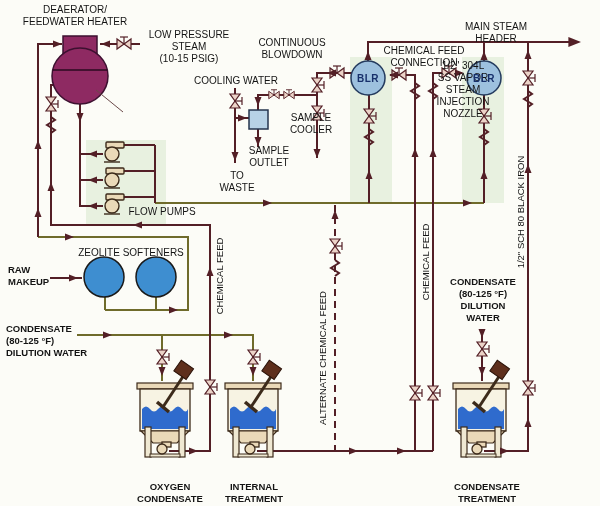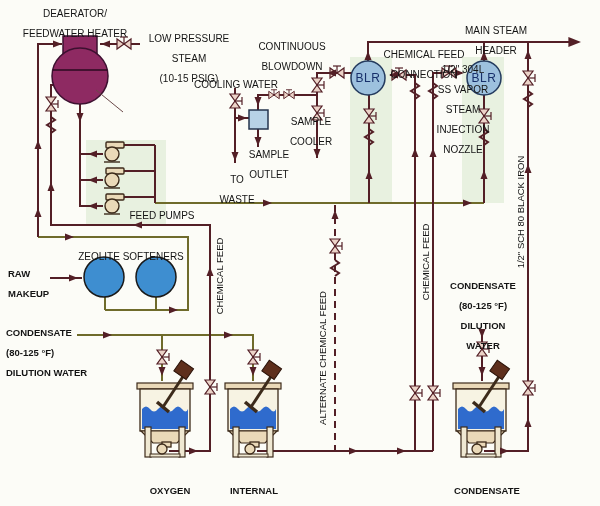--- a/index.html
+++ b/index.html
@@ -1,27 +1,27 @@
 <!DOCTYPE html>
 <html><head>
 <meta charset="utf-8">
 <style>
   html,body{margin:0;padding:0;background:#fff;}
   .stage{position:relative;width:600px;height:506px;background:#fcfcf7;
          border-right:2px solid #c9c9c2;border-bottom:2px solid #c9c9c2;
          font-family:"Liberation Sans",sans-serif;overflow:hidden;}
   svg{position:absolute;left:0;top:0;}
-  .lbl{position:absolute;font-size:10px;line-height:20px;color:#141414;
+  .lbl{position:absolute;font-size:10px;line-height:12px;color:#141414;
        white-space:pre-line;text-align:center;transform:translateX(-50%);}
   .la{transform:none;text-align:left;}
-  .b{font-weight:bold;font-size:9.5px;line-height:20px;}
+  .b{font-weight:bold;font-size:9.5px;line-height:12px;}
   .rot{transform:translate(-50%,-50%) rotate(-90deg);white-space:nowrap;
        font-size:9.5px;line-height:10px;}
-  .blr{position:absolute;transform:translate(-50%,-50%);font-weight:normal;
-       font-size:12px;letter-spacing:.5px;color:#17306b;text-align:right;}
+  .blr{position:absolute;transform:translate(-50%,-50%);font-weight:bold;
+       font-size:10px;letter-spacing:.5px;color:#17306b;text-align:right;}
 </style>
 </head>
 <body>
 
 <div class="stage">
 
 <svg width="600" height="506" viewBox="0 0 600 506">
   <defs>
     <g id="arr">
           <polygon points="0,0 -9,-3.5 -9,3.5" fill="#531f26"></polygon>
@@ -214,21 +214,21 @@
 SS VAPOR
 STEAM
 INJECTION
 NOZZLE</div>
 <div class="lbl" style="left:311px;top:112px">SAMPLE
 COOLER</div>
 <div class="lbl" style="left:269px;top:145px">SAMPLE
 OUTLET</div>
 <div class="lbl" style="left:237px;top:170px">TO
 WASTE</div>
-<div class="lbl" style="left:162px;top:206px">FEED PUMPS</div>
+<div class="lbl" style="left:162px;top:206px">FLOW PUMPS</div>
 <div class="lbl" style="left:131px;top:247px">ZEOLITE SOFTENERS</div>
 <div class="lbl la b" style="left:8px;top:264px">RAW
 MAKEUP</div>
 <div class="lbl la b" style="left:6px;top:323px">CONDENSATE
 (80-125 °F)
 DILUTION WATER</div>
 <div class="lbl b" style="left:483px;top:276px">CONDENSATE
 (80-125 °F)
 DILUTION
 WATER</div>

